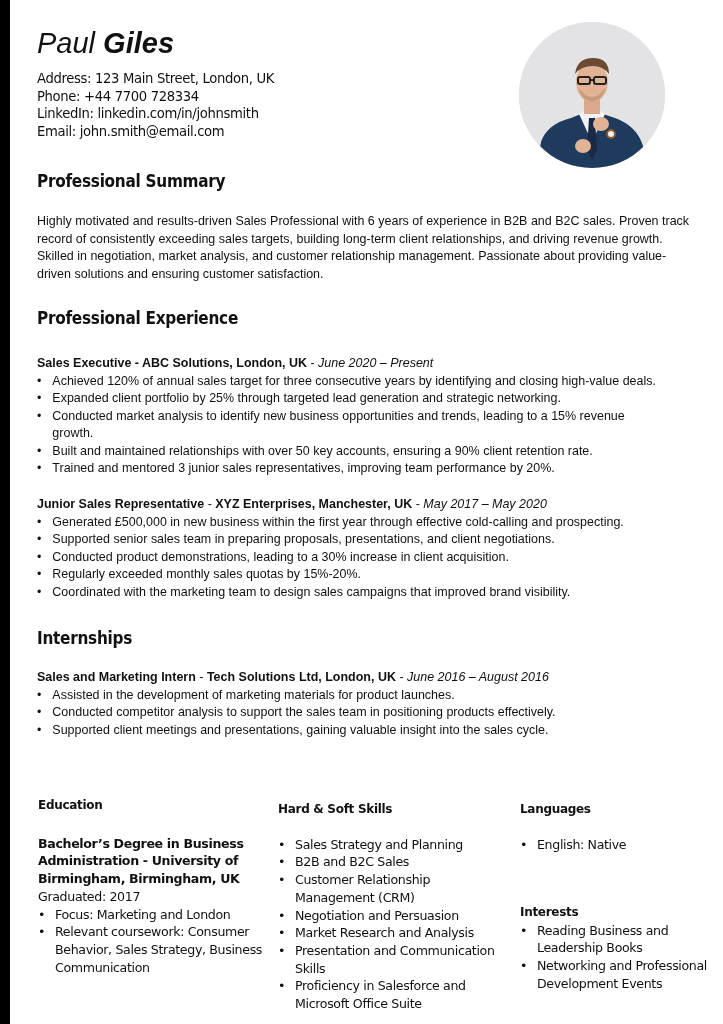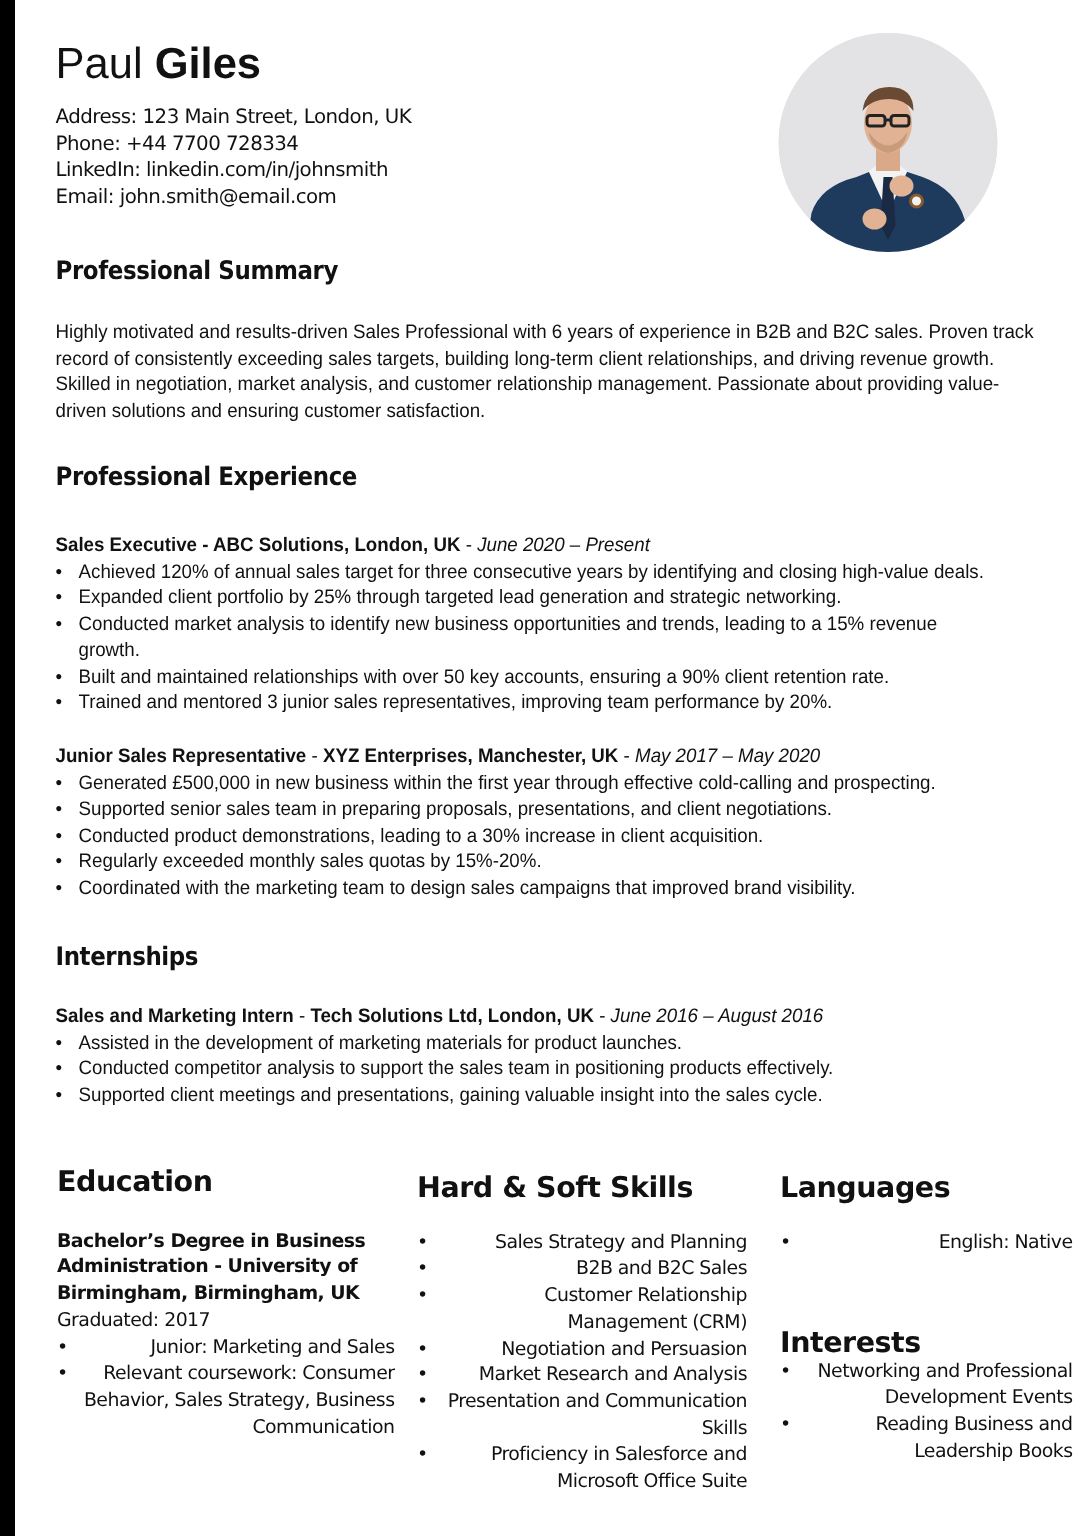--- a/index.html
+++ b/index.html
@@ -2,36 +2,36 @@
 <html><head>
   <meta charset="utf-8">
   <style>
     html, body { margin: 0; padding: 0; }
     body {
       width: 723px; height: 1024px; overflow: hidden; position: relative;
       background: #ffffff; color: #111;
       font-family: "Liberation Sans", sans-serif;
     }
     .left-bar { position: absolute; left: 0; top: 0; width: 10px; height: 1024px; background: #000; }
-    .name { position: absolute; left: 37px; top: 24px; font-size: 29px; line-height: 38px; font-family: "Liberation Sans", sans-serif; }
+    .name { position: absolute; left: 37px; top: 24px; font-size: 29px; line-height: 38px; font-family: "Liberation Sans", sans-serif; font-style: italic; }
     .name b { font-weight: bold; }
     .contact { position: absolute; left: 37px; top: 70px; font-size: 13.2px; line-height: 17.6px; font-family: "DejaVu Sans", sans-serif; letter-spacing: -0.35px; }
     .contact .lbl { font-weight: normal; }
     .photo { position: absolute; left: 519px; top: 22px; width: 146px; height: 146px; border-radius: 50%; overflow: hidden; background: #e4e4e6; }
     .sec-title { position: absolute; left: 37px; font-size: 17px; font-weight: bold; letter-spacing: -0.3px; font-family: "DejaVu Sans", sans-serif; transform: scaleX(0.9); transform-origin: left; }
     .body-text { position: absolute; left: 37px; width: 690px; font-size: 13px; line-height: 17.5px; font-family: "Liberation Sans", sans-serif; transform: scaleX(0.96); transform-origin: left; }
     .job-head { font-weight: bold; }
     .job-head .dates { font-weight: normal; font-style: italic; }
     .job-head .sep { font-weight: normal; }
     ul.bullets { list-style: none; margin: 0; padding: 0; }
     ul.bullets li { position: relative; padding-left: 16px; }
     ul.bullets li::before { content: "\2022"; position: absolute; left: 0; top: 0; }
     .col { position: absolute; font-family: "DejaVu Sans", sans-serif; font-size: 12.6px; line-height: 17.7px; letter-spacing: -0.35px; }
-    .col-title { font-size: 19px; font-weight: bold; letter-spacing: -0.3px; }
-    .col ul.bullets li { padding-left: 17px; text-align: right; }
+    .col-title { font-size: 12px; font-weight: bold; letter-spacing: -0.3px; margin-top: 17px; }
+    .col ul.bullets li { padding-left: 17px; }
   </style>
 </head>
 <body>
 
 <div class="left-bar"></div>
 
 <div class="name">
   <span>Paul</span>
   <b>Giles</b>
 </div>
@@ -115,21 +115,21 @@
     <li>Supported client meetings and presentations, gaining valuable insight into the sales cycle.</li>
   </ul>
 </div>
 
 <div class="col" style="left:38px; top:780px; width:225px;">
   <div class="col-title">Education</div>
   <div style="height:20px;"></div>
   <div style="font-weight:bold;">Bachelor’s Degree in Business Administration - University of Birmingham, Birmingham, UK</div>
   <div style="">Graduated: 2017</div>
   <ul class="bullets">
-    <li>Junior: Marketing and Sales</li>
+    <li>Focus: Marketing and London</li>
     <li>Relevant coursework: Consumer Behavior, Sales Strategy, Business Communication</li>
   </ul>
 </div>
 
 <div class="col" style="left:278px; top:784px; width:220px;">
   <div class="col-title">Hard &amp; Soft Skills</div>
   <div style="height:17px;"></div>
   <ul class="bullets">
     <li>Sales Strategy and Planning</li>
     <li>B2B and B2C Sales</li>
@@ -145,16 +145,16 @@
   <div class="col-title">Languages</div>
   <div style="height:17px;"></div>
   <ul class="bullets">
     <li>English: Native</li>
   </ul>
 </div>
 
 <div class="col" style="left:520px; top:887px; width:195px;">
   <div class="col-title">Interests</div>
   <ul class="bullets">
+    <li>Reading Business and Leadership Books</li>
     <li>Networking and Professional Development Events</li>
-    <li>Reading Business and Leadership Books</li>
   </ul>
 </div>
 
 </body></html>

